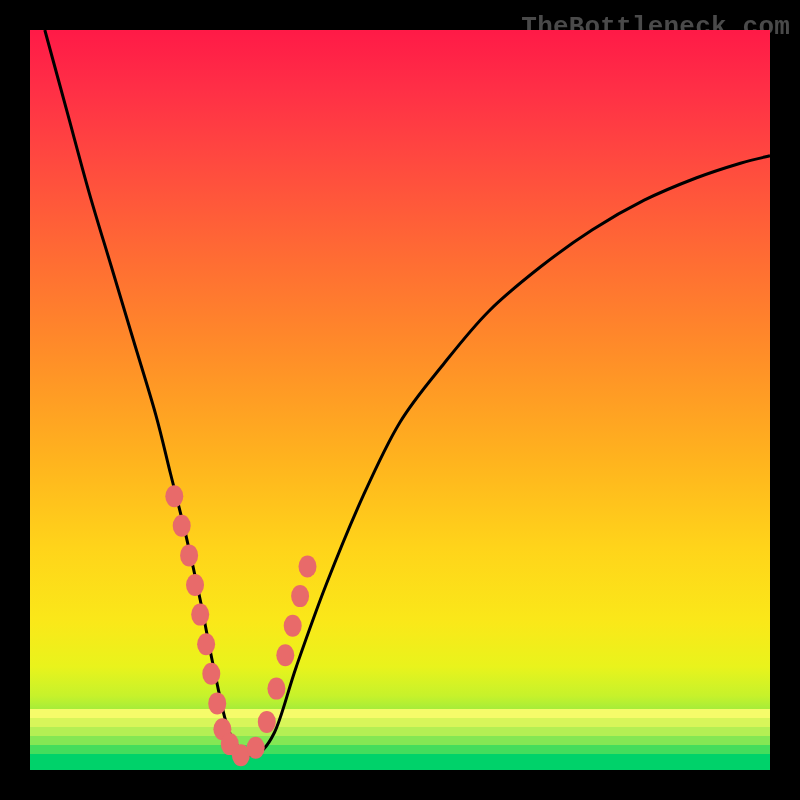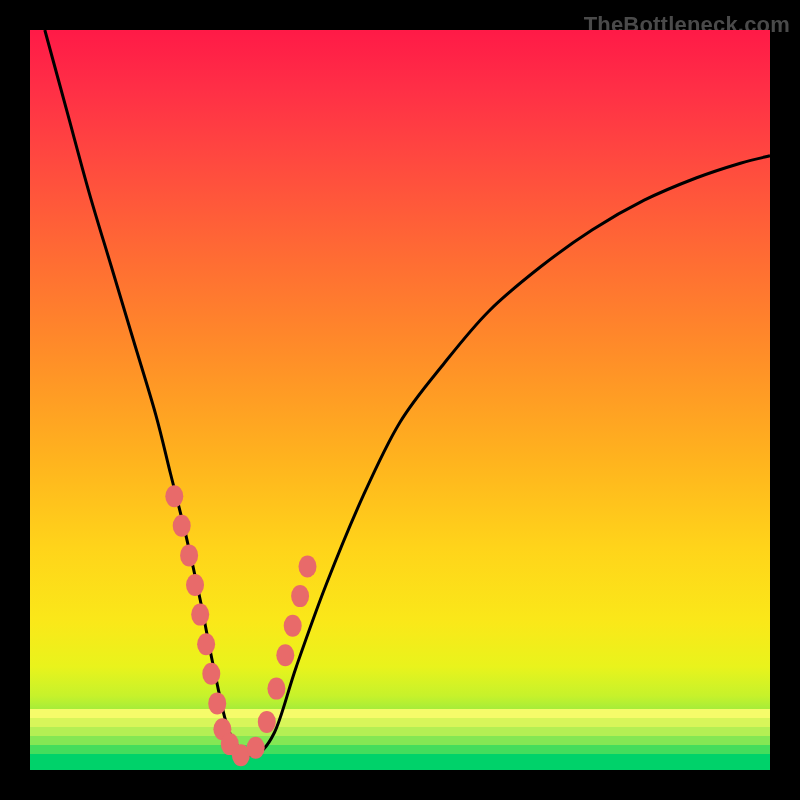--- a/index.html
+++ b/index.html
@@ -45,24 +45,25 @@
     bottom: 0;
   }
   .stripe {
     width: 100%;
   }
   .watermark {
     position: absolute;
     top: 12px;
     right: 10px;
     color: #4a4a4a;
-    font-size: 22px;
+    font-size: 26px;
     font-weight: 600;
     letter-spacing: 0.2px;
     user-select: none;
+    font-family: Liberation Mono, monospace;
   }
   svg.curve {
     position: absolute;
     left: 0;
     top: 0;
     width: 740px;
     height: 740px;
     overflow: visible;
   }
 </style>

